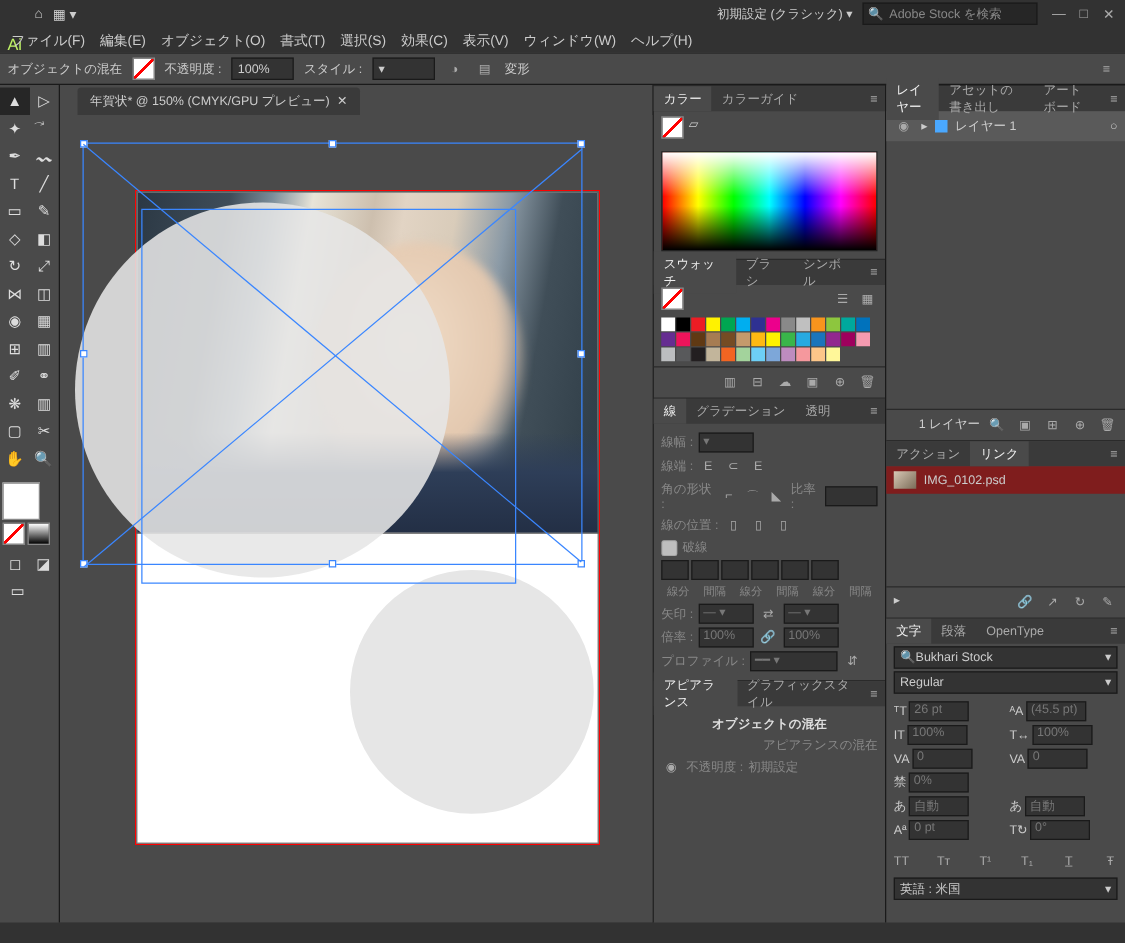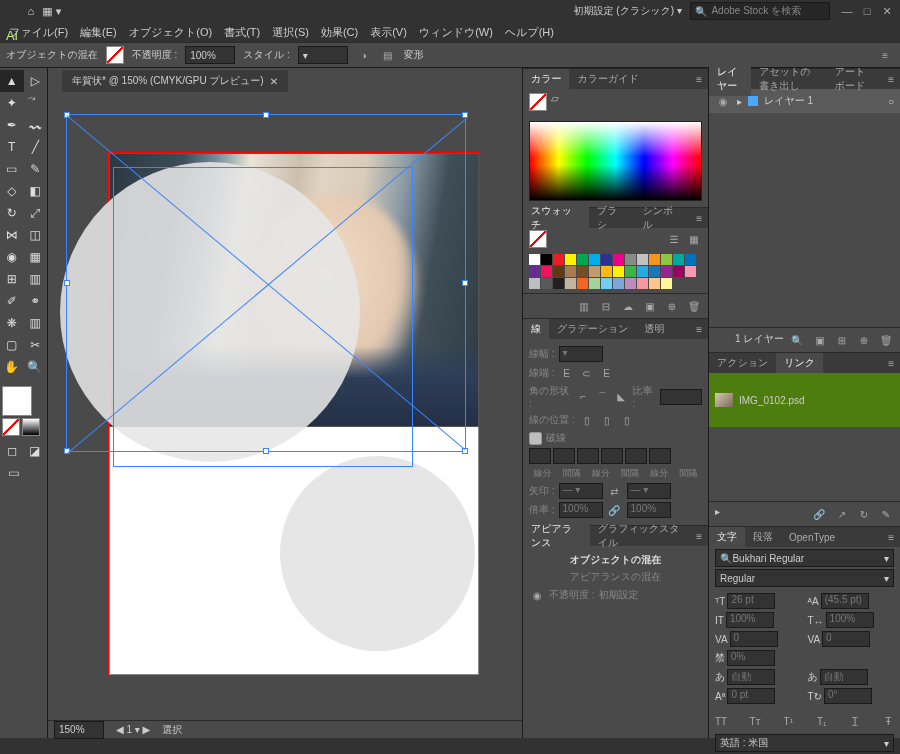--- a/index.html
+++ b/index.html
@@ -47,21 +47,21 @@
 .swatches-header { display: flex; align-items: center; padding: 2px 6px; gap: 4px; }
 .swatch-grid { display: flex; flex-wrap: wrap; gap: 1px; padding: 4px 6px; }
 .sw { width: 11px; height: 11px; }
 .panel-sec { border-top: 1px solid #2a2a2a; }
 .panel-body { padding: 4px 6px; }
 .prop-row { display: flex; align-items: center; gap: 4px; margin: 3px 0; color: #888; }
 .prop-input { background: #333; border: 1px solid #1a1a1a; height: 16px; width: 44px; padding: 0 3px; color: #777; font-size: 10px; }
 .right-panels { width: 192px; background: #4a4a4a; border-left: 1px solid #1a1a1a; display: flex; flex-direction: column; font-size: 10px; }
 .layer-row { display: flex; align-items: center; gap: 6px; padding: 4px 6px; background: #5a5a5a; }
 .layer-color { width: 10px; height: 10px; background: #4aa8ff; }
-.link-row { display: flex; align-items: center; gap: 6px; padding: 20px 6px; background: #4d7c0f; }
+.link-row { display: flex; align-items: center; gap: 6px; padding: 4px 6px; background: #7f1d1d; }
 .link-thumb { width: 18px; height: 14px; background: linear-gradient(135deg, #d8c8b5, #7a6c58); }
 .font-combo { background: #333; border: 1px solid #1a1a1a; height: 18px; display: flex; align-items: center; padding: 0 4px; margin: 2px 6px; }
 .char-grid { display: grid; grid-template-columns: 1fr 1fr; gap: 3px 6px; padding: 4px 6px; }
 .char-cell { display: flex; align-items: center; gap: 2px; }
 .char-cell .prop-input { width: 48px; }
 .statusbar { height: 18px; background: #4a4a4a; border-top: 1px solid #2a2a2a; display: flex; align-items: center; padding: 0 6px; gap: 12px; font-size: 10px; }
 .panel-menu-icon { margin-left: auto; padding: 0 6px; cursor: pointer; color: #aaa; }
 .icon-btn { width: 16px; height: 16px; display: inline-flex; align-items: center; justify-content: center; cursor: pointer; color: #aaa; }
 .small-icons-row { display: flex; gap: 6px; padding: 4px 6px; border-top: 1px solid #2a2a2a; justify-content: flex-end; }
 </style>
@@ -208,25 +208,20 @@
         <div class="sel-handle" style="left:-3px;bottom:-3px"></div>
         <div class="sel-handle" style="right:-3px;bottom:-3px"></div>
         <div class="sel-handle" style="left:50%;top:-3px;margin-left:-3px"></div>
         <div class="sel-handle" style="left:50%;bottom:-3px;margin-left:-3px"></div>
         <div class="sel-handle" style="top:50%;left:-3px;margin-top:-3px"></div>
         <div class="sel-handle" style="top:50%;right:-3px;margin-top:-3px"></div>
         <div class="diag-line" style="left:0;top:0;width:520px;transform:rotate(40deg)"></div>
         <div class="diag-line" style="left:0;top:338px;width:520px;transform:rotate(-40deg)"></div>
         <div class="diag-line" style="left:46px;top:52px;width:300px;border-top:1px solid #3a86ff;height:300px;border:1px solid #3a86ff;"></div>
       </div>
-    </div>
-    <div class="statusbar">
-      <span class="opt-field">150%</span>
-      <span>◀ 1 ▾ ▶</span>
-      <span>選択</span>
     </div>
   </div>
 
   <div class="middle-panels">
     <div class="panel-sec">
       <div class="panel-tabs">
         <span class="panel-tab active">カラー</span>
         <span class="panel-tab">カラーガイド</span>
         <span class="panel-menu-icon">≡</span>
       </div>
@@ -358,34 +353,39 @@
             <span class="prop-input">— ▾</span>
             <span class="icon-btn">⇄</span>
             <span class="prop-input">— ▾</span>
           </div>
         <div class="prop-row">
             <span>倍率 :</span>
             <span class="prop-input">100%</span>
             <span class="icon-btn">🔗</span>
             <span class="prop-input">100%</span>
           </div>
+        <div class="prop-row">
+            <span>プロファイル :</span>
+            <span class="prop-input" style="width:70px">━━ ▾</span>
+            <span class="icon-btn">⇵</span>
+          </div>
       </div>
     </div>
 
     <div class="panel-sec">
       <div class="panel-tabs">
         <span class="panel-tab active">アピアランス</span>
         <span class="panel-tab">グラフィックスタイル</span>
         <span class="panel-menu-icon">≡</span>
       </div>
       <div class="panel-body">
         <div class="prop-row" style="color:#ddd;font-weight:bold;justify-content:center">
             <span>オブジェクトの混在</span>
           </div>
-        <div class="prop-row" style="justify-content:center">
+        <div class="prop-row" style="justify-content:flex-end">
             <span>アピアランスの混在</span>
           </div>
         <div class="prop-row">
             <span class="icon-btn">◉</span>
             <span>不透明度 :</span>
             <span style="">初期設定</span>
           </div>
       </div>
     </div>
   </div>
@@ -440,21 +440,21 @@
 
     <div class="panel-sec">
       <div class="panel-tabs">
         <span class="panel-tab active">文字</span>
         <span class="panel-tab">段落</span>
         <span class="panel-tab">OpenType</span>
         <span class="panel-menu-icon">≡</span>
       </div>
       <div class="font-combo">
           <span>🔍 </span>
-          <span>Bukhari Regular</span>
+          <span>Bukhari Stock</span>
           <span style="margin-left:auto">▾</span>
         </div>
       <div class="font-combo">
           <span>Regular</span>
           <span style="margin-left:auto">▾</span>
         </div>
       <div class="char-grid">
         <div class="char-cell">
             <span>ᵀT</span>
             <span class="prop-input">26 pt</span>

